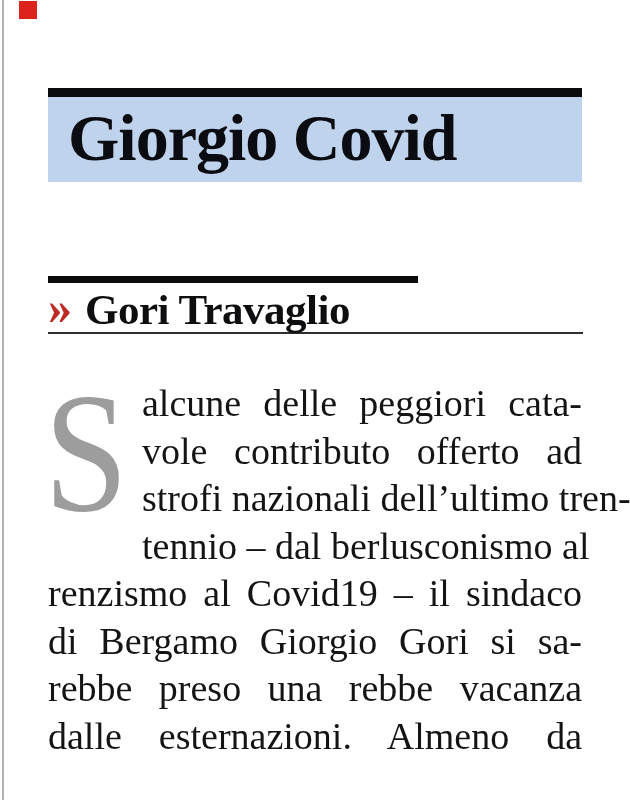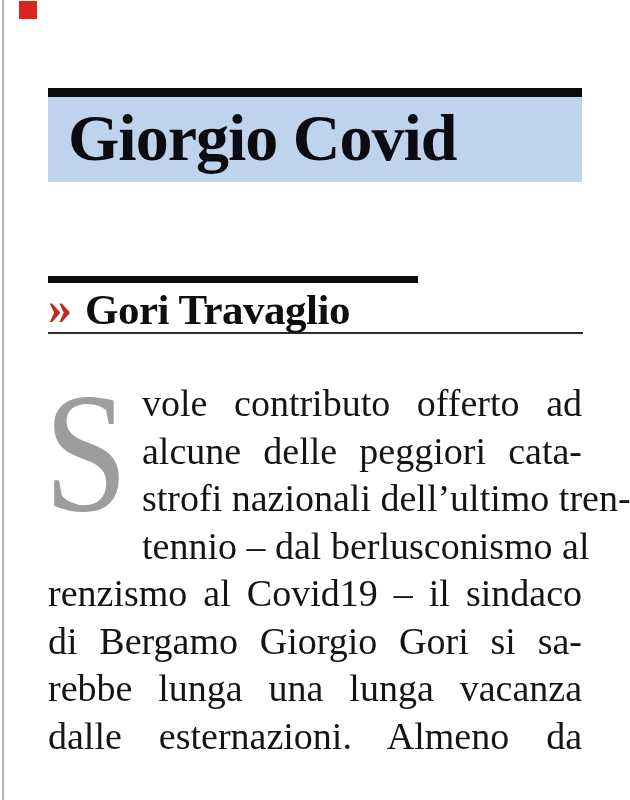--- a/index.html
+++ b/index.html
@@ -123,24 +123,24 @@
       <span class="chev">»</span>
       <span class="byline-name">Gori Travaglio</span>
     </div>
 
     <div class="thin-rule"></div>
 
     <div class="article">
       <div class="dropcap">
         <span class="dropcap-glyph">S</span>
       </div>
+      <div class="jline">alcune delle peggiori cata-</div>
       <div class="jline">vole contributo offerto ad</div>
-      <div class="jline">alcune delle peggiori cata-</div>
       <div class="jline">strofi nazionali dell’ultimo tren-</div>
       <div class="jline">tennio – dal berlusconismo al</div>
       <div class="jline">renzismo al Covid19 – il sindaco</div>
       <div class="jline">di Bergamo Giorgio Gori si sa-</div>
-      <div class="jline">rebbe lunga una lunga vacanza</div>
+      <div class="jline">rebbe preso una rebbe vacanza</div>
       <div class="jline">dalle esternazioni. Almeno da</div>
     </div>
 
   </div>
 </div>
 
 </body></html>

